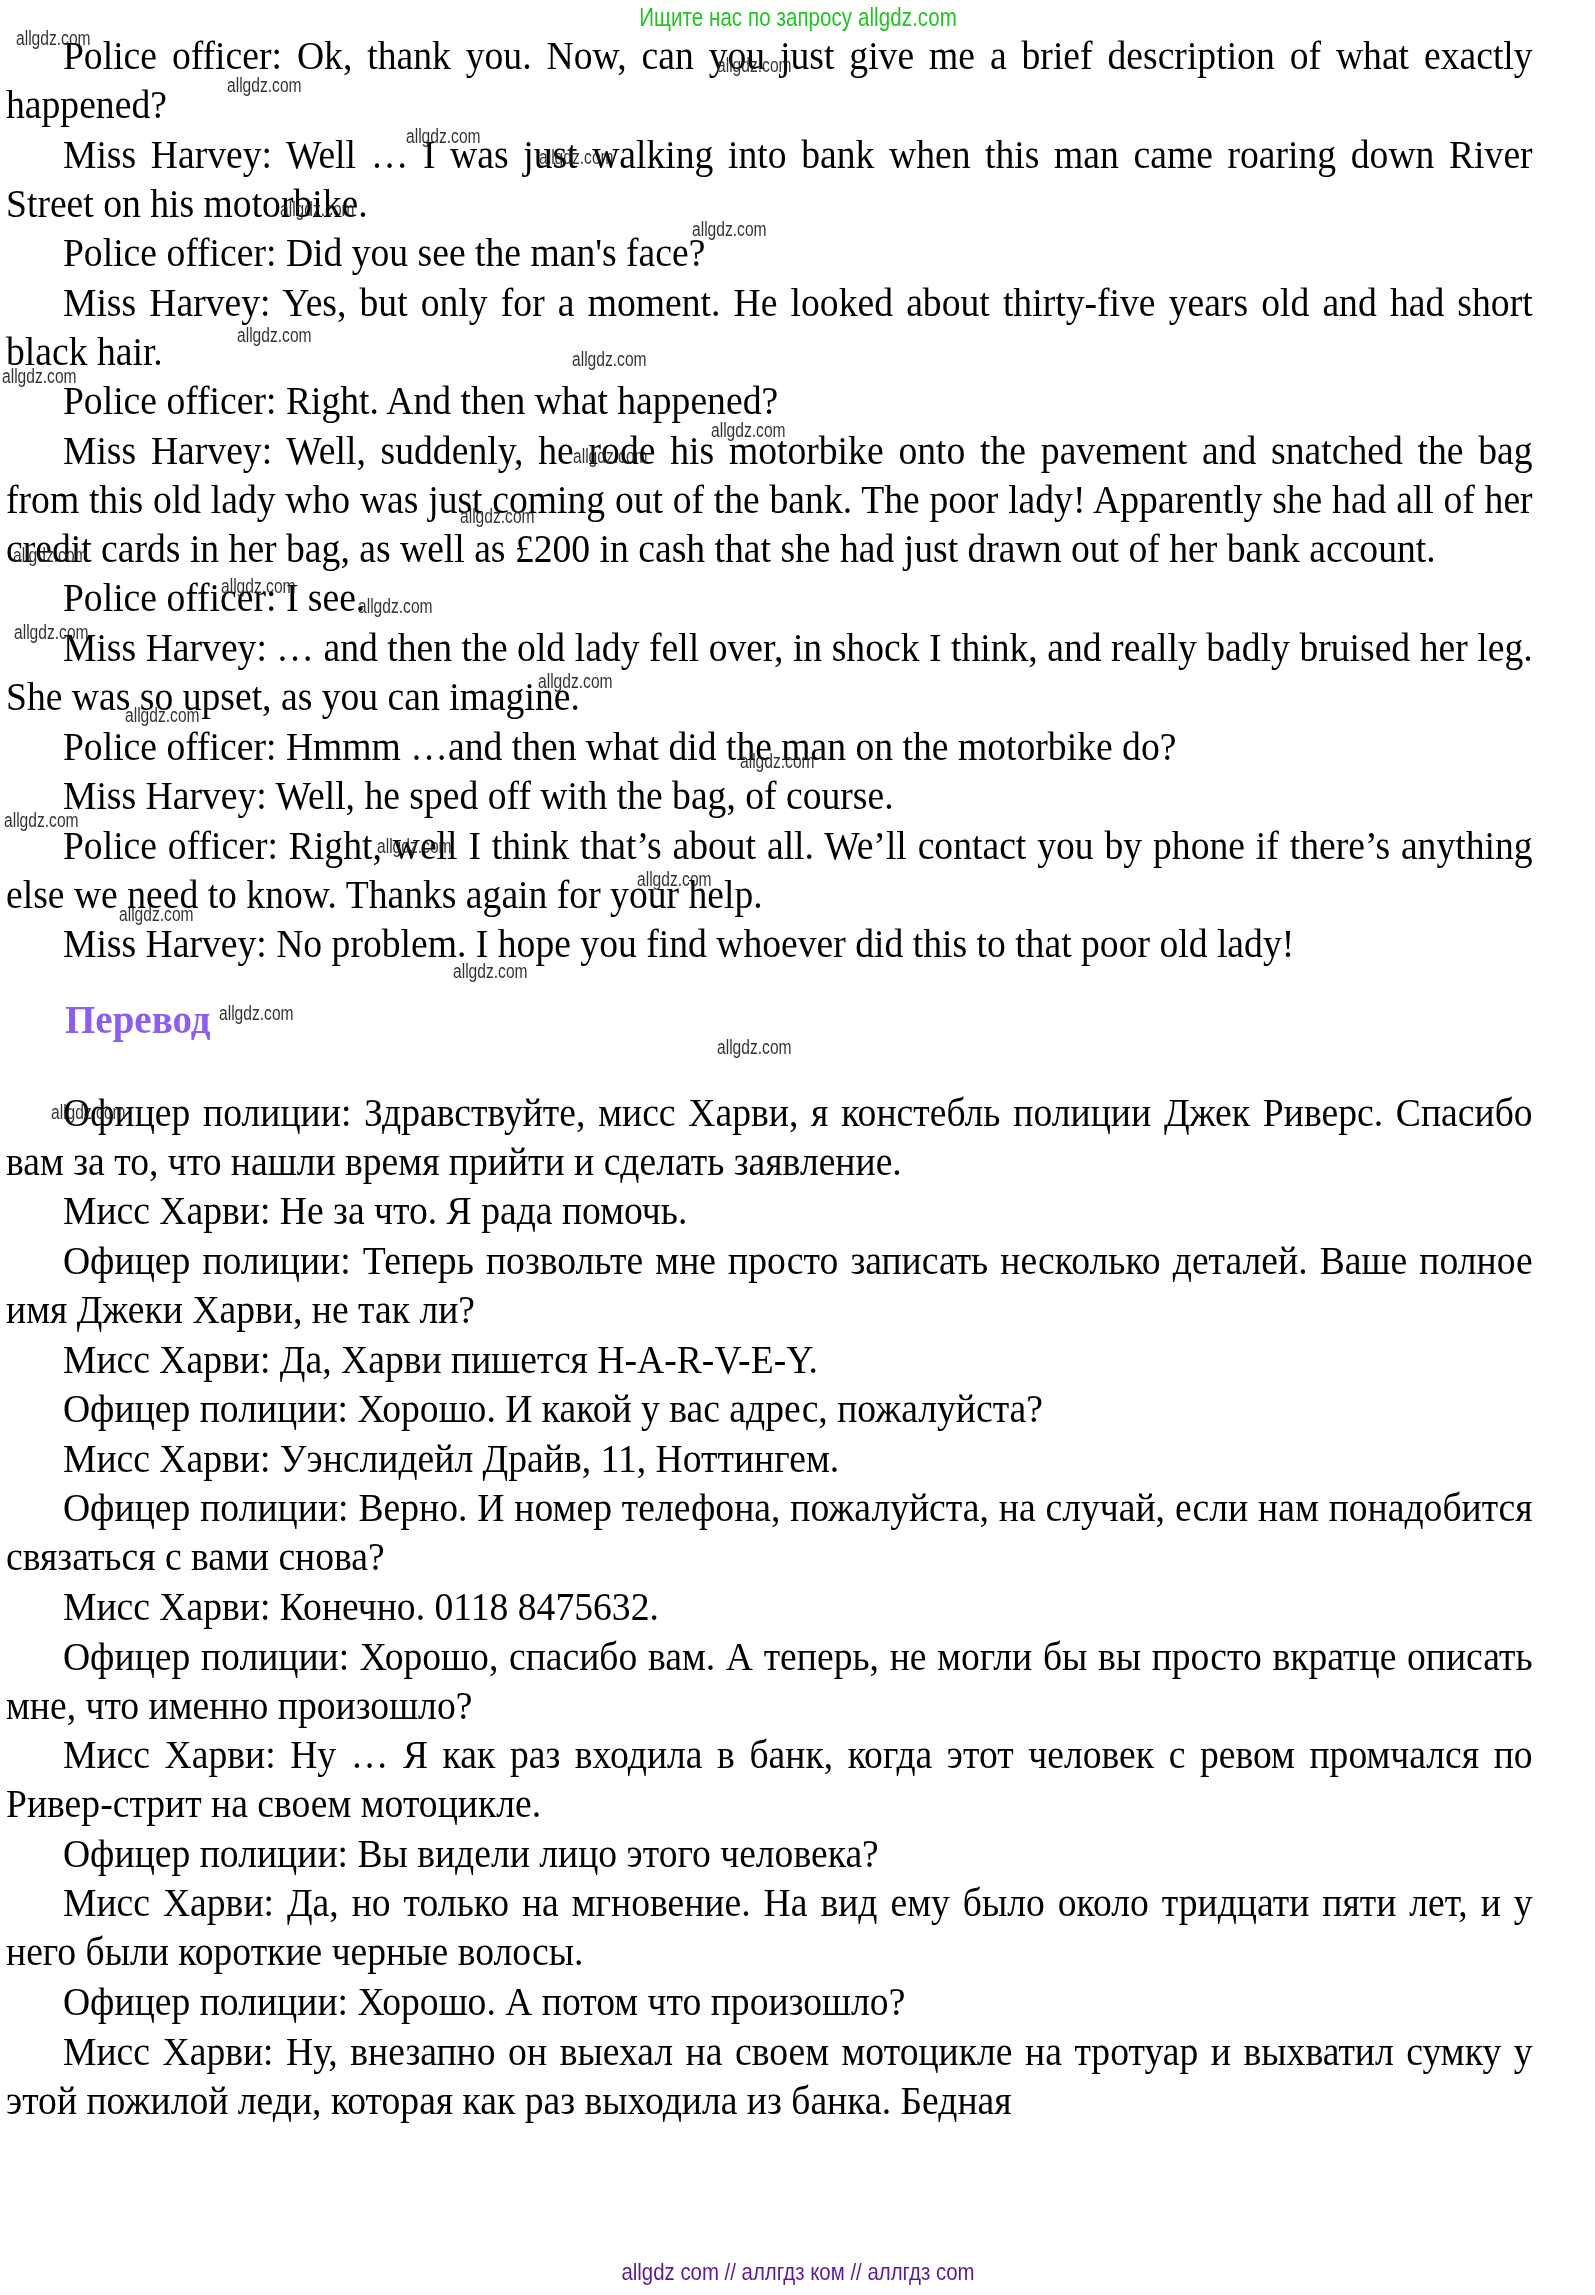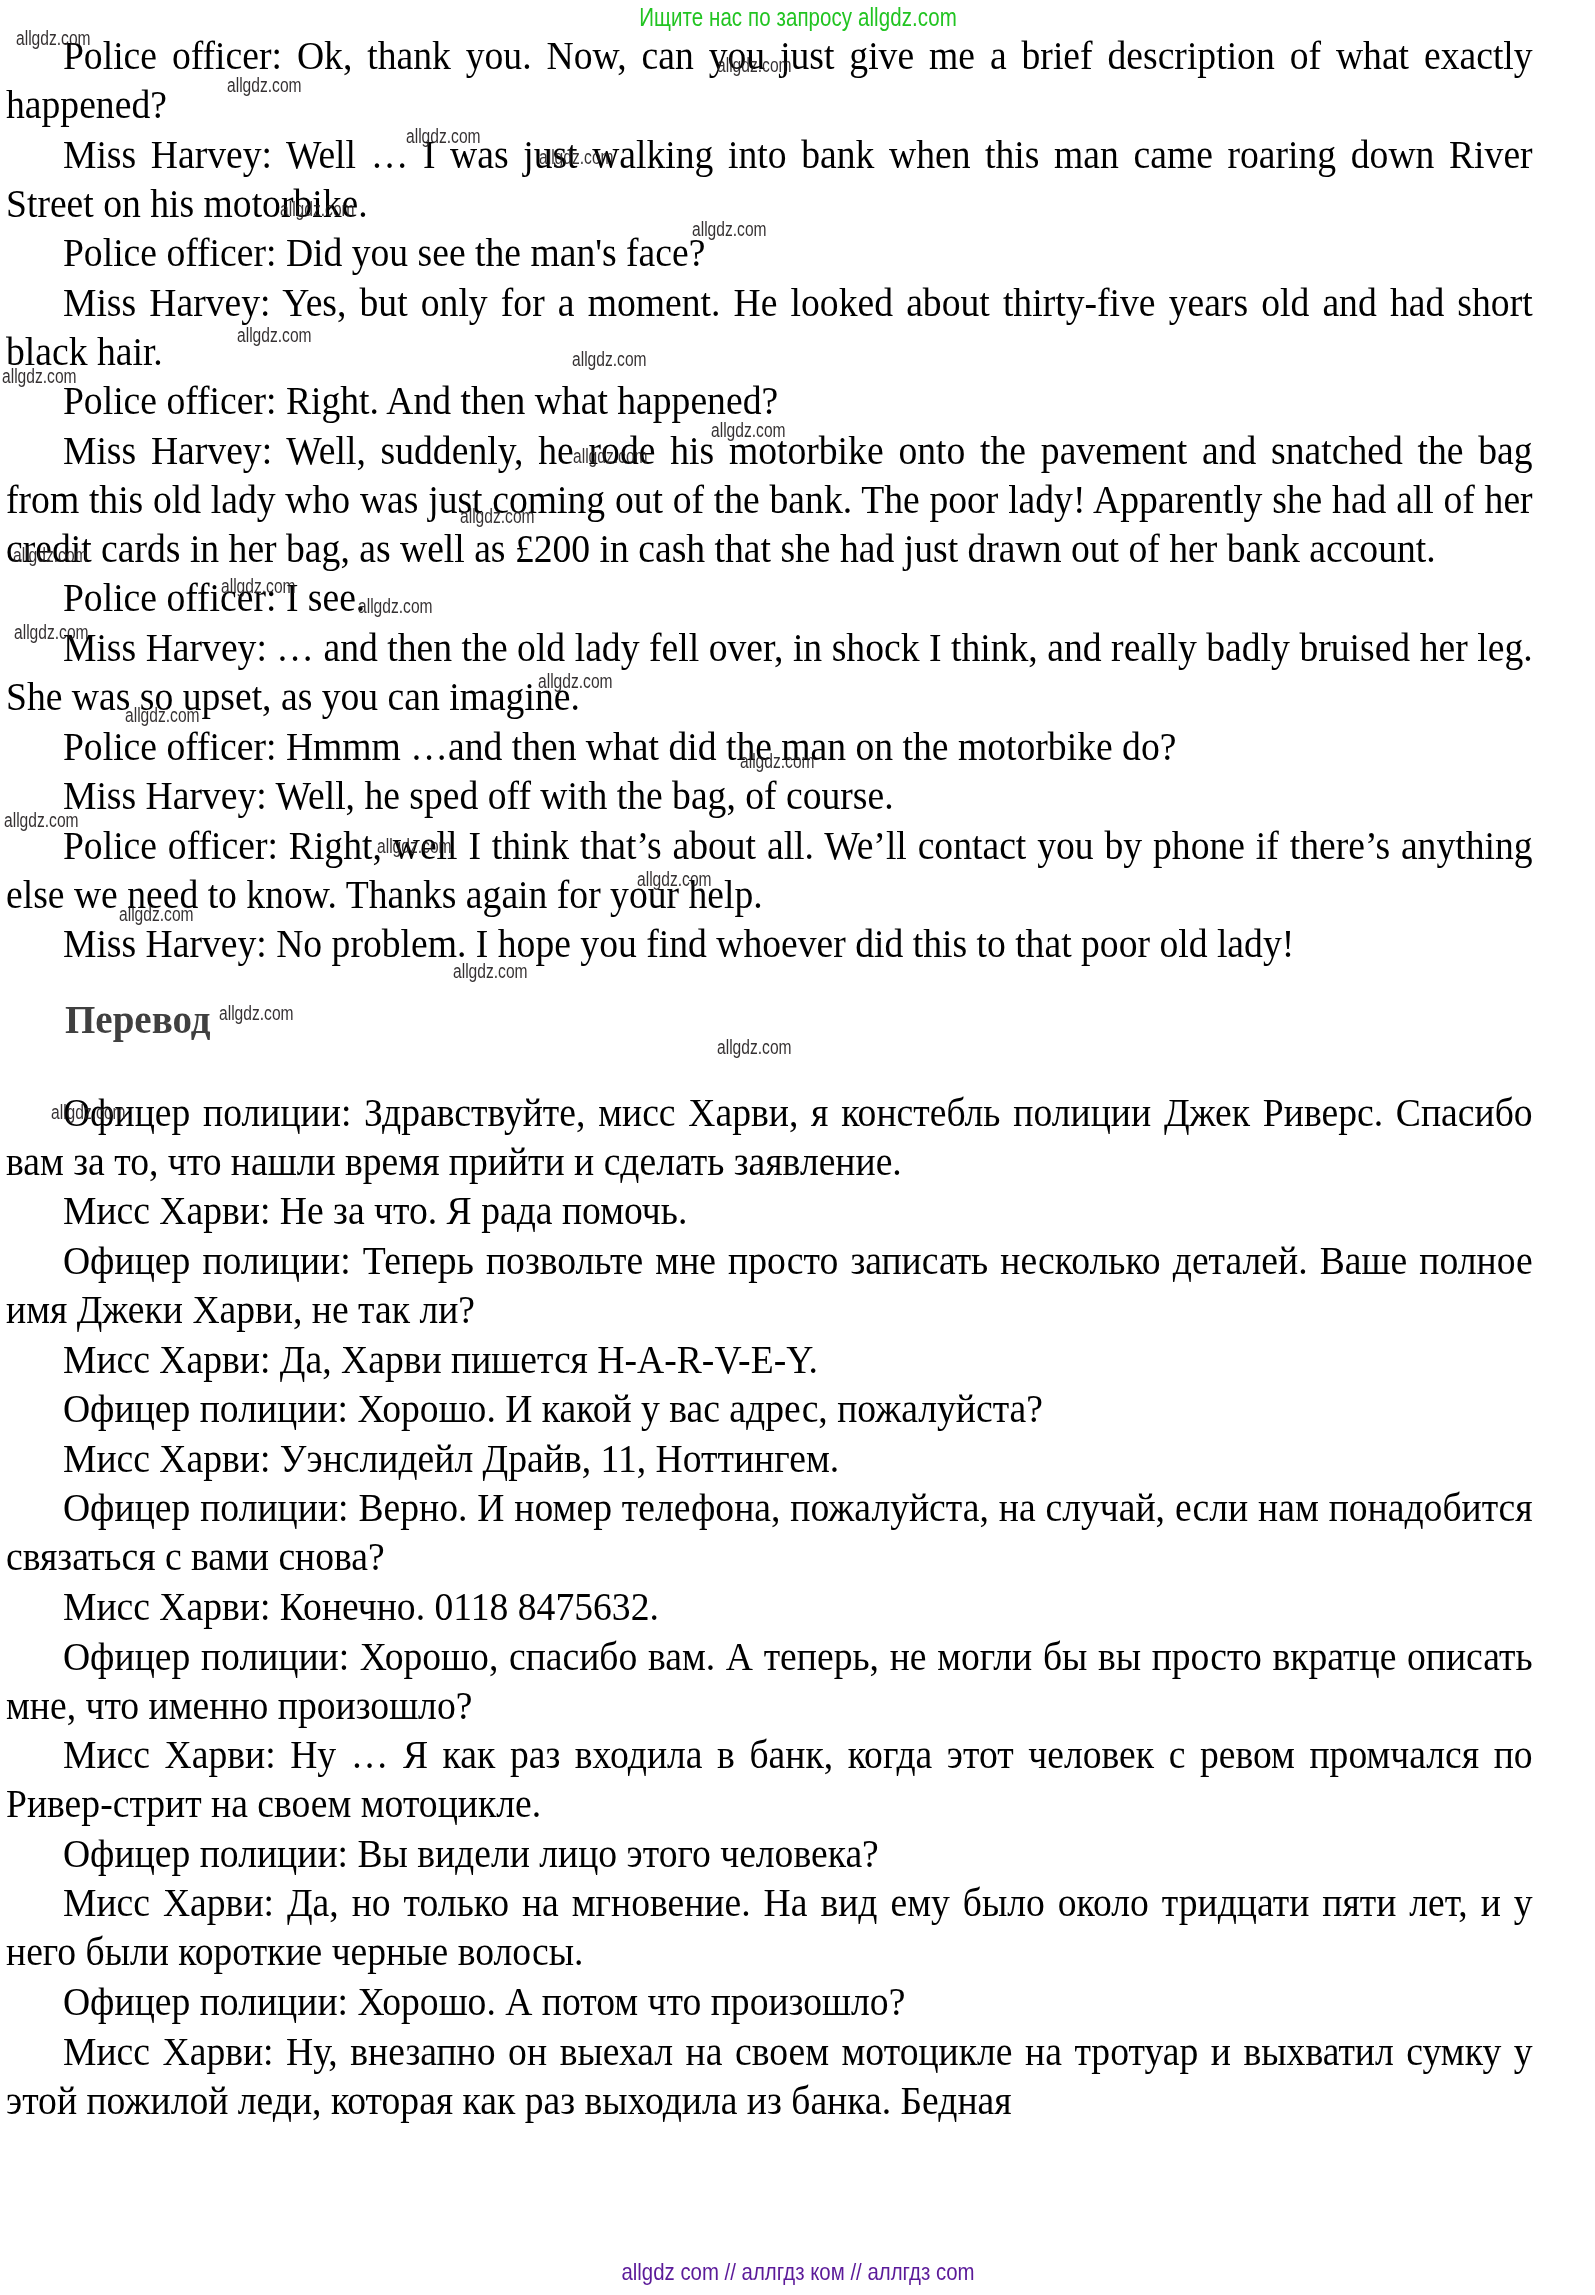--- a/index.html
+++ b/index.html
@@ -68,21 +68,21 @@
   .para.last-line-left {
     text-align-last: left;
   }
 
   .section-title {
     font-size: 39px;
     font-weight: bold;
     line-height: 1.255;
     text-indent: 59px;
     margin: 26.5px 0 0 0;
-    color: #404040;
+    color: #8b5cf6;
   }
   .gap-medium { height: 44px; }
 
   
   .wm {
     position: absolute;
     font-family: "Liberation Sans", sans-serif;
     font-size: 20px;
     color: #231f20;
     white-space: nowrap;

